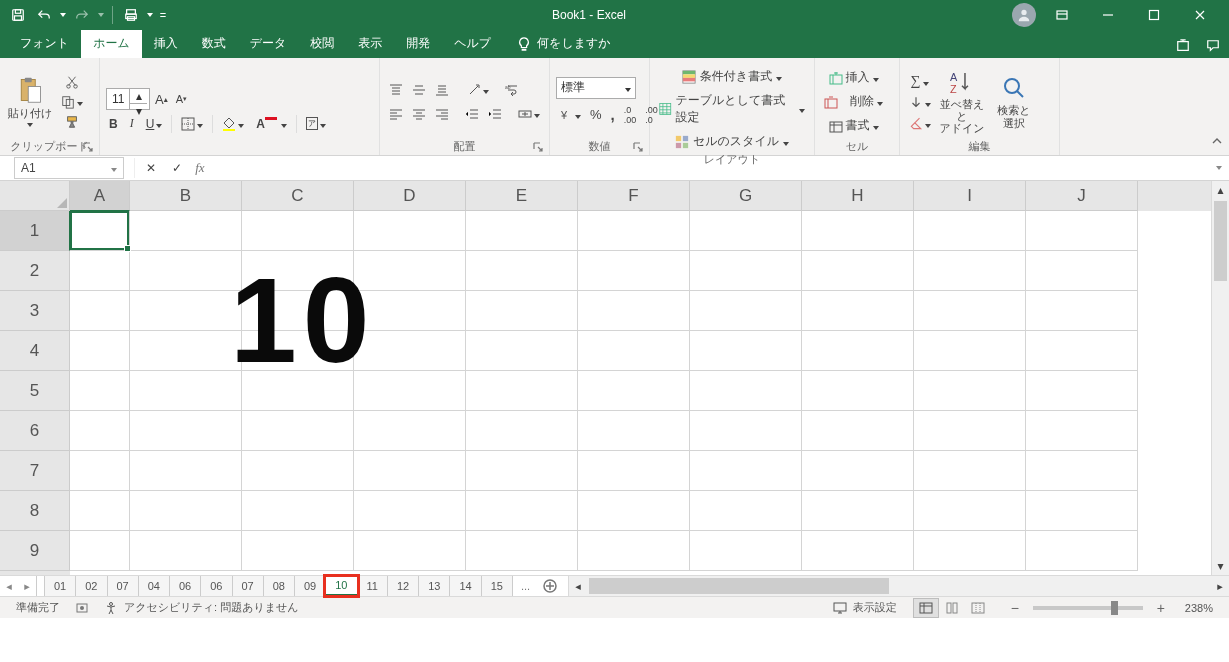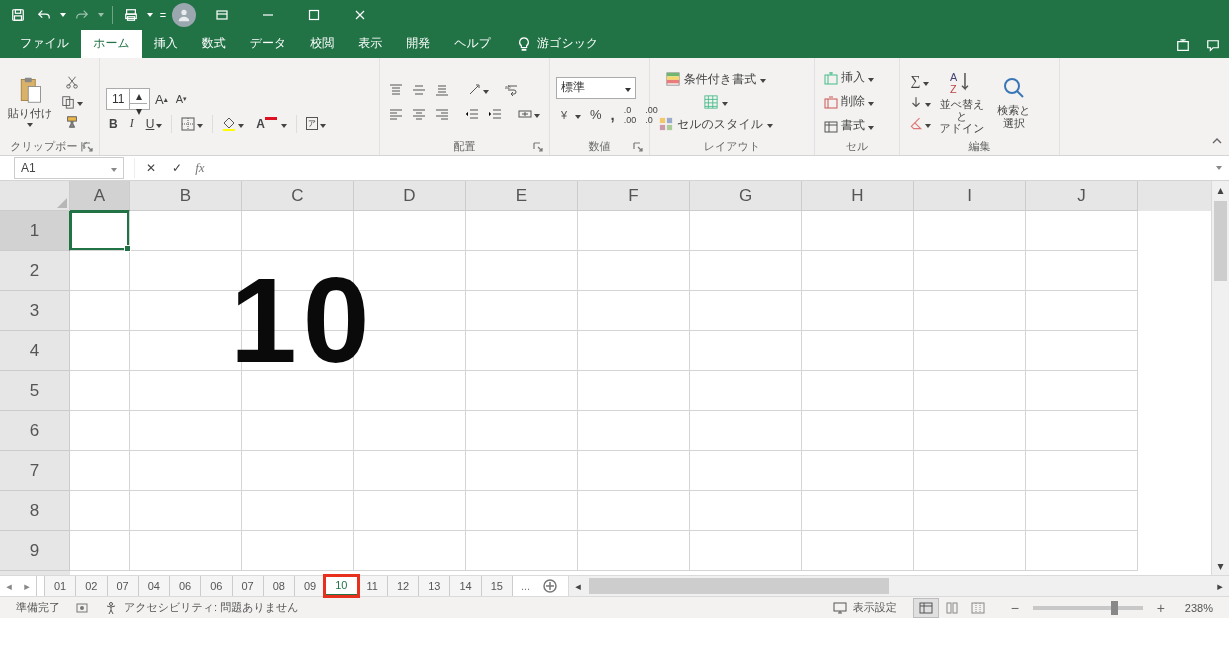--- a/index.html
+++ b/index.html
@@ -142,20 +142,21 @@
           <rect x="3" y="2" width="10" height="5"></rect>
           <rect x="2" y="7" width="12" height="5"></rect>
           <rect x="4" y="10" width="8" height="4"></rect>
         </svg>
       </div>
     <div class="dd">
         <span class="caret-down"></span>
       </div>
     <div class="qbtn" style="width:12px;font-size:11px;">=</div>
   </div>
+  <div class="title">Book1  -  Excel</div>
   <div class="winctl">
     <div class="acct">
         <div class="acct-circle">
           <svg viewBox="0 0 16 16">
             <circle cx="8" cy="5" r="3"></circle>
             <path d="M2 15c0-3 3-5 6-5s6 2 6 5z"></path>
           </svg>
         </div>
       </div>
     <div class="wbtn">
@@ -176,34 +177,34 @@
       </div>
     <div class="wbtn">
         <svg viewBox="0 0 12 12">
           <path d="M2 2l8 8M10 2l-8 8"></path>
         </svg>
       </div>
   </div>
 </div>
 
 <div class="tabbar">
-  <div class="tab">ファイル</div>
+  <div class="tab">フォント</div>
   <div class="tab active">ホーム</div>
   <div class="tab">挿入</div>
   <div class="tab">数式</div>
   <div class="tab">データ</div>
   <div class="tab">校閲</div>
   <div class="tab">表示</div>
   <div class="tab">開発</div>
   <div class="tab">ヘルプ</div>
   <div class="tell">
     <svg viewBox="0 0 16 16">
         <path d="M8 1a5 5 0 0 0-3 9v2h6v-2a5 5 0 0 0-3-9zM6 14h4v1H6z"></path>
       </svg>
-    <span>游ゴシック</span>
+    <span>何をしますか</span>
   </div>
   <div class="right-icons">
     <div>
         <svg viewBox="0 0 16 16">
           <rect x="2" y="3" width="12" height="10"></rect>
           <path d="M8 3v-2M5 1h6"></path>
         </svg>
       </div>
     <div>
         <svg viewBox="0 0 16 16">
@@ -431,20 +432,21 @@
               <rect x="1" y="9" width="14" height="4" fill="#e87b7b"></rect>
             </svg>
             <span style="margin-left:4px">条件付き書式</span>
             <span class="dd" style="margin-left:4px"><span class="caret-down"></span></span>
           </div>
       <div class="rbtn">
             <svg width="16" height="16" viewBox="0 0 16 16" stroke="#4b8" fill="none">
               <rect x="1" y="1" width="14" height="14"></rect>
               <path d="M1 5h14M1 9h14M1 13h14M5 1v14M10 1v14"></path>
             </svg>
+            <span style="margin-left:4px">テーブルとして書式設定</span>
             <span class="dd" style="margin-left:4px"><span class="caret-down"></span></span>
           </div>
       <div class="rbtn">
             <svg width="16" height="16" viewBox="0 0 16 16">
               <rect x="1" y="1" width="6" height="6" fill="#f2c96a"></rect>
               <rect x="9" y="1" width="6" height="6" fill="#9ac"></rect>
               <rect x="1" y="9" width="6" height="6" fill="#c9a"></rect>
               <rect x="9" y="9" width="6" height="6" fill="#ac9"></rect>
             </svg>
             <span style="margin-left:4px">セルのスタイル</span>
@@ -466,21 +468,21 @@
               <path d="M4 4v9M7 1v3M5 2h4"></path>
             </svg>
             <span style="margin-left:3px">挿入</span>
             <span class="dd" style="margin-left:3px"><span class="caret-down"></span></span>
           </div>
       <div class="rbtn">
             <svg width="14" height="14" viewBox="0 0 14 14" stroke="#c55" fill="none">
               <rect x="1" y="4" width="12" height="9"></rect>
               <path d="M4 4v9M5 2h4"></path>
             </svg>
-            <span style="margin-left:3px">削除</span>
+            <span style="margin-left:12px">削除</span>
             <span class="dd" style="margin-left:3px"><span class="caret-down"></span></span>
           </div>
       <div class="rbtn">
             <svg width="14" height="14" viewBox="0 0 14 14" stroke="#555" fill="none">
               <rect x="1" y="3" width="12" height="10"></rect>
               <path d="M1 6h12M5 3v10"></path>
             </svg>
             <span style="margin-left:3px">書式</span>
             <span class="dd" style="margin-left:3px"><span class="caret-down"></span></span>
           </div>

